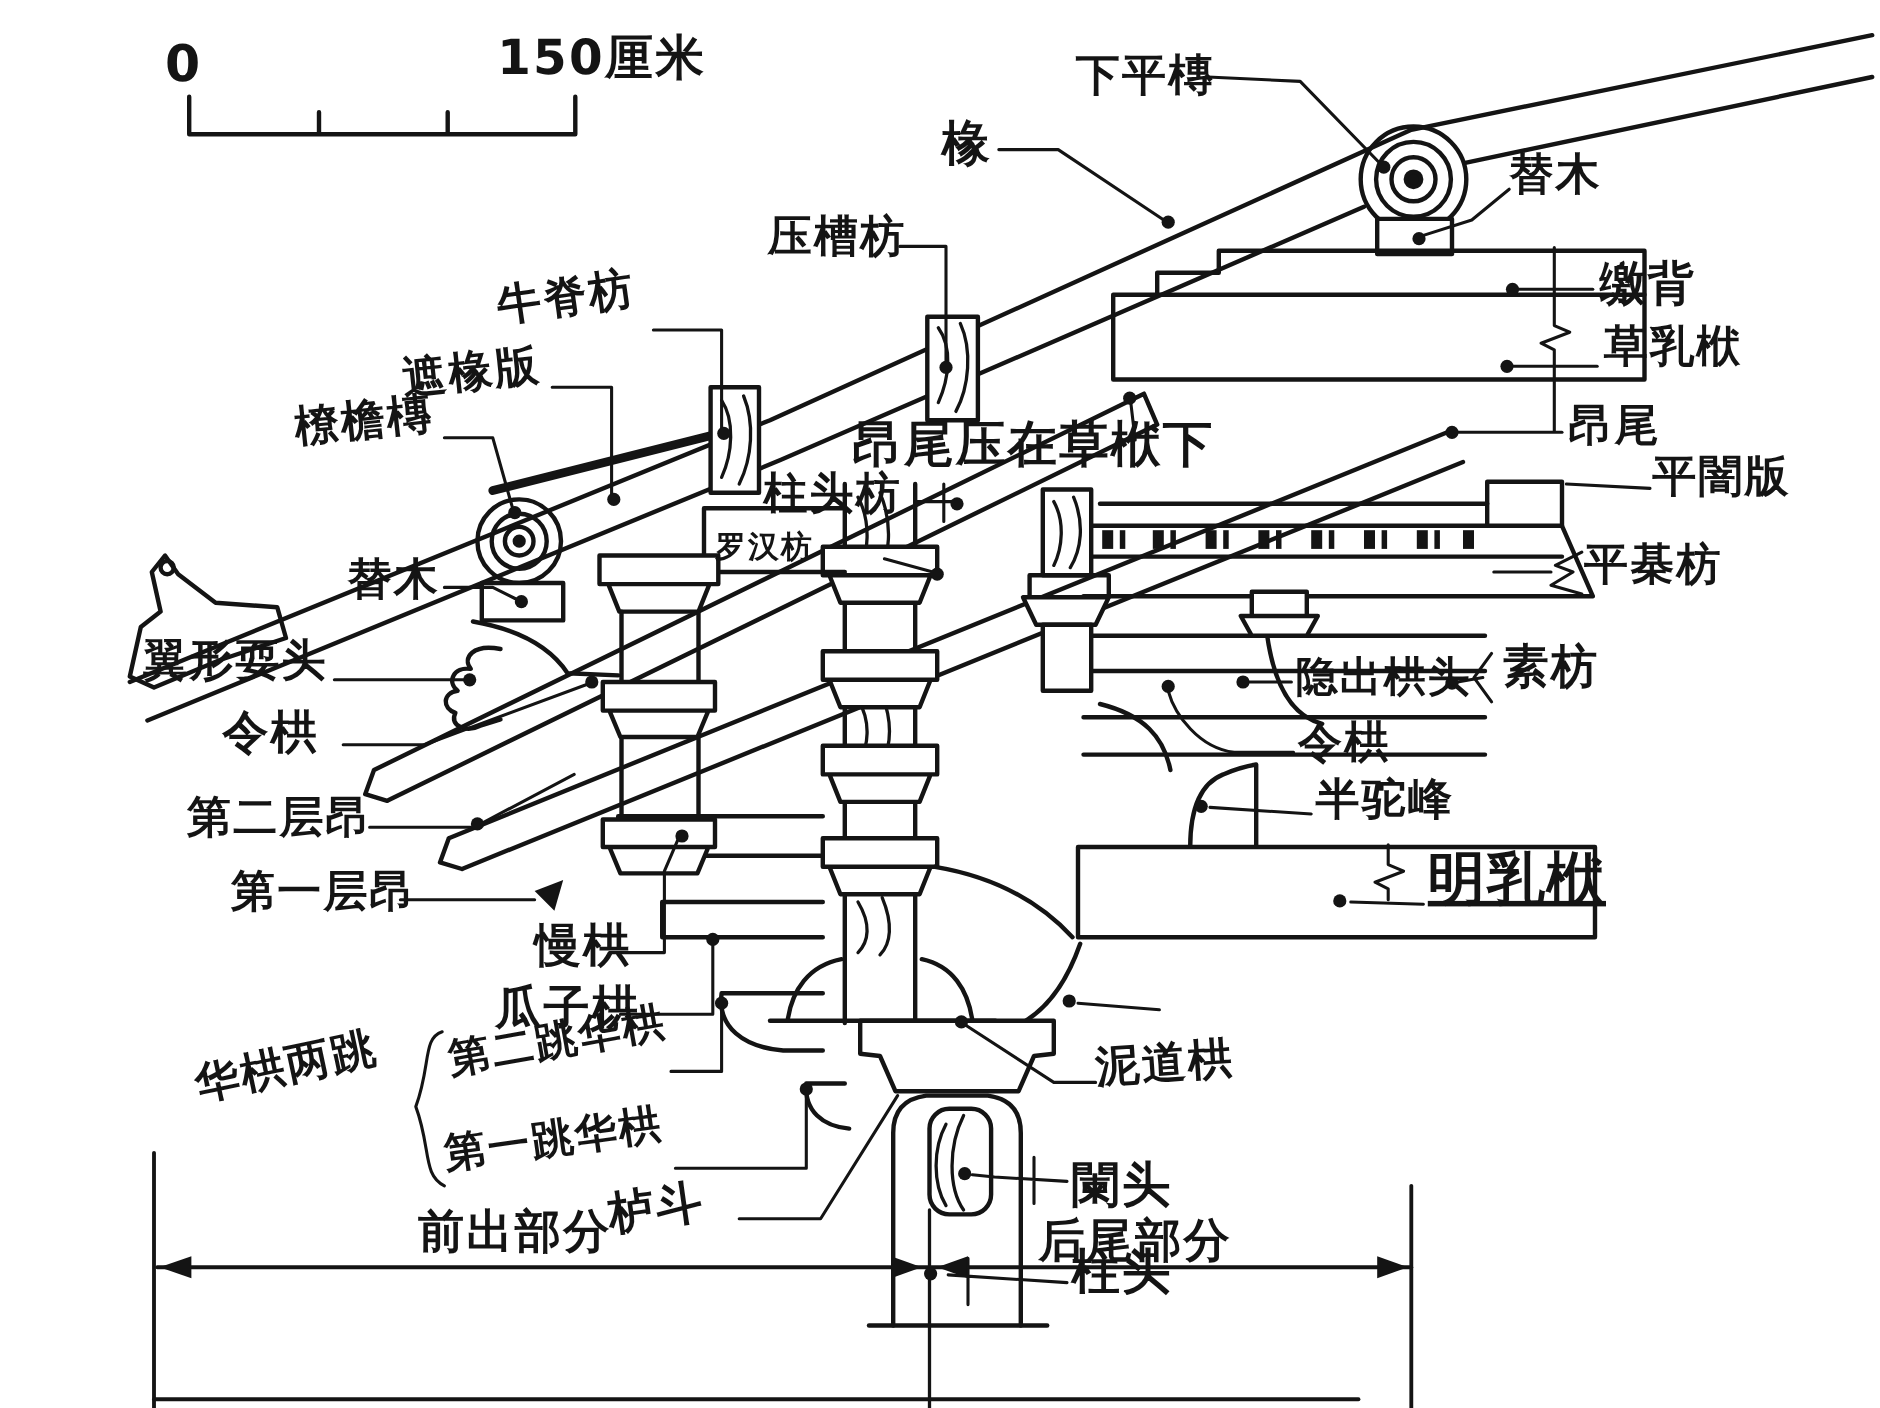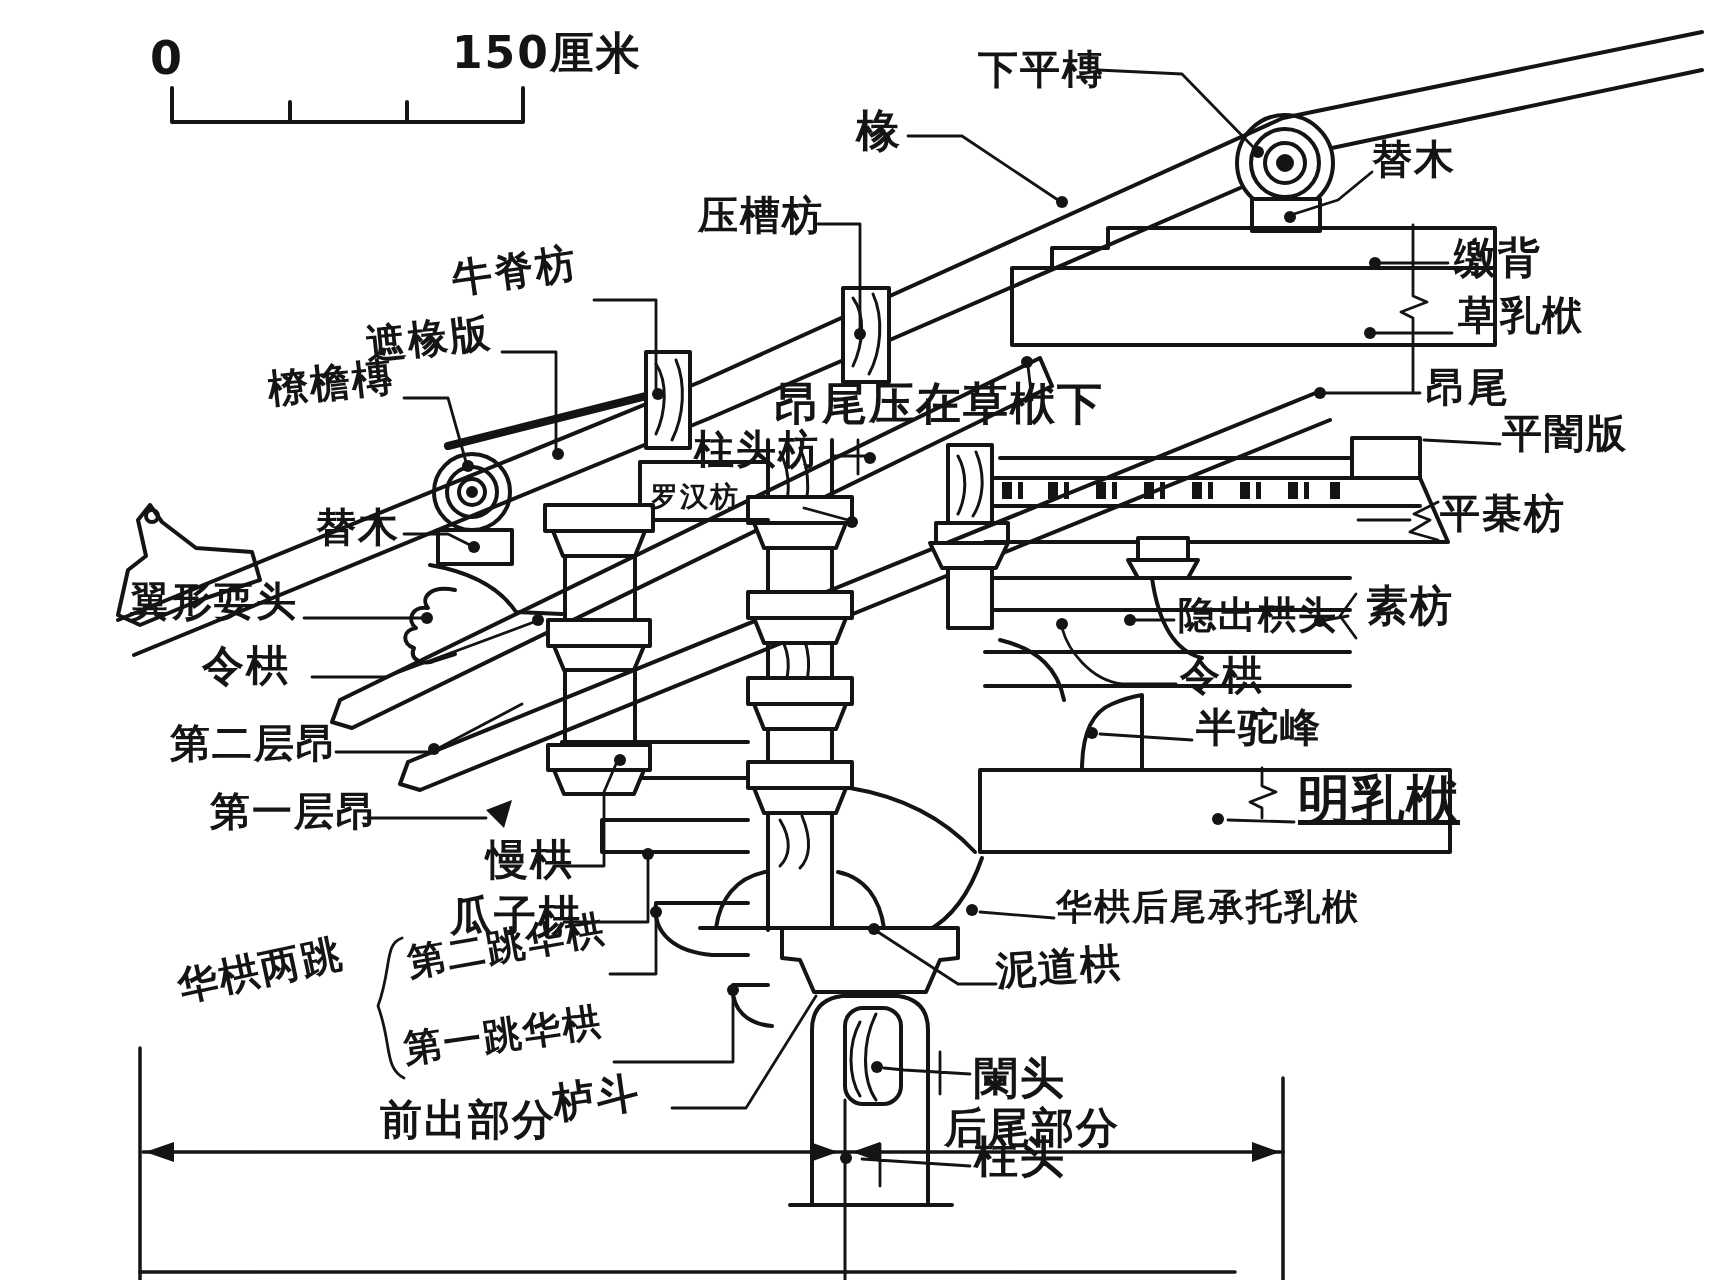--- a/index.html
+++ b/index.html
@@ -279,21 +279,20 @@
   <div class="lbl" style="left:202px;top:644px;font-size:42px;">令栱</div>
   <div class="lbl" style="left:1178px;top:596px;font-size:38px;">隐出栱头</div>
   <div class="lbl" style="left:1366px;top:584px;font-size:42px;">素枋</div>
   <div class="lbl" style="left:1180px;top:654px;font-size:40px;">令栱</div>
   <div class="lbl" style="left:1196px;top:706px;font-size:40px;">半驼峰</div>
   <div class="lbl" style="left:170px;top:722px;font-size:40px;">第二层昂</div>
   <div class="lbl" style="left:210px;top:790px;font-size:40px;">第一层昂</div>
   <div class="lbl" style="left:1298px;top:772px;font-size:52px;text-decoration:underline;">明乳栿</div>
   <div class="lbl" style="left:438px;top:838px;font-size:42px;margin-left:48px;">慢栱</div>
   <div class="lbl" style="left:450px;top:894px;font-size:42px;">瓜子栱</div>
-  <div class="lbl" style="left:1056px;top:888px;font-size:36px;">华栱后尾承托乳栿</div>
   <div class="lbl" style="left:996px;top:950px;font-size:40px;transform:rotate(-4deg);">泥道栱</div>
   <div class="lbl" style="left:178px;top:966px;font-size:40px;transform:rotate(-12deg);">华栱两跳</div>
   <div class="lbl" style="left:408px;top:944px;font-size:38px;transform:rotate(-10deg);">第二跳华栱</div>
   <div class="lbl" style="left:404px;top:1030px;font-size:38px;transform:rotate(-8deg);">第一跳华栱</div>
   <div class="lbl" style="left:553px;top:1082px;font-size:42px;transform:rotate(-8deg);">栌斗</div>
   <div class="lbl" style="left:974px;top:1042px;font-size:44px;margin-top:13px;">闌头</div>
   <div class="lbl" style="left:974px;top:1134px;font-size:44px;">柱头</div>
   <div class="lbl" style="left:380px;top:1098px;font-size:42px;">前出部分</div>
   <div class="lbl" style="left:944px;top:1106px;font-size:42px;">后尾部分</div>
 

